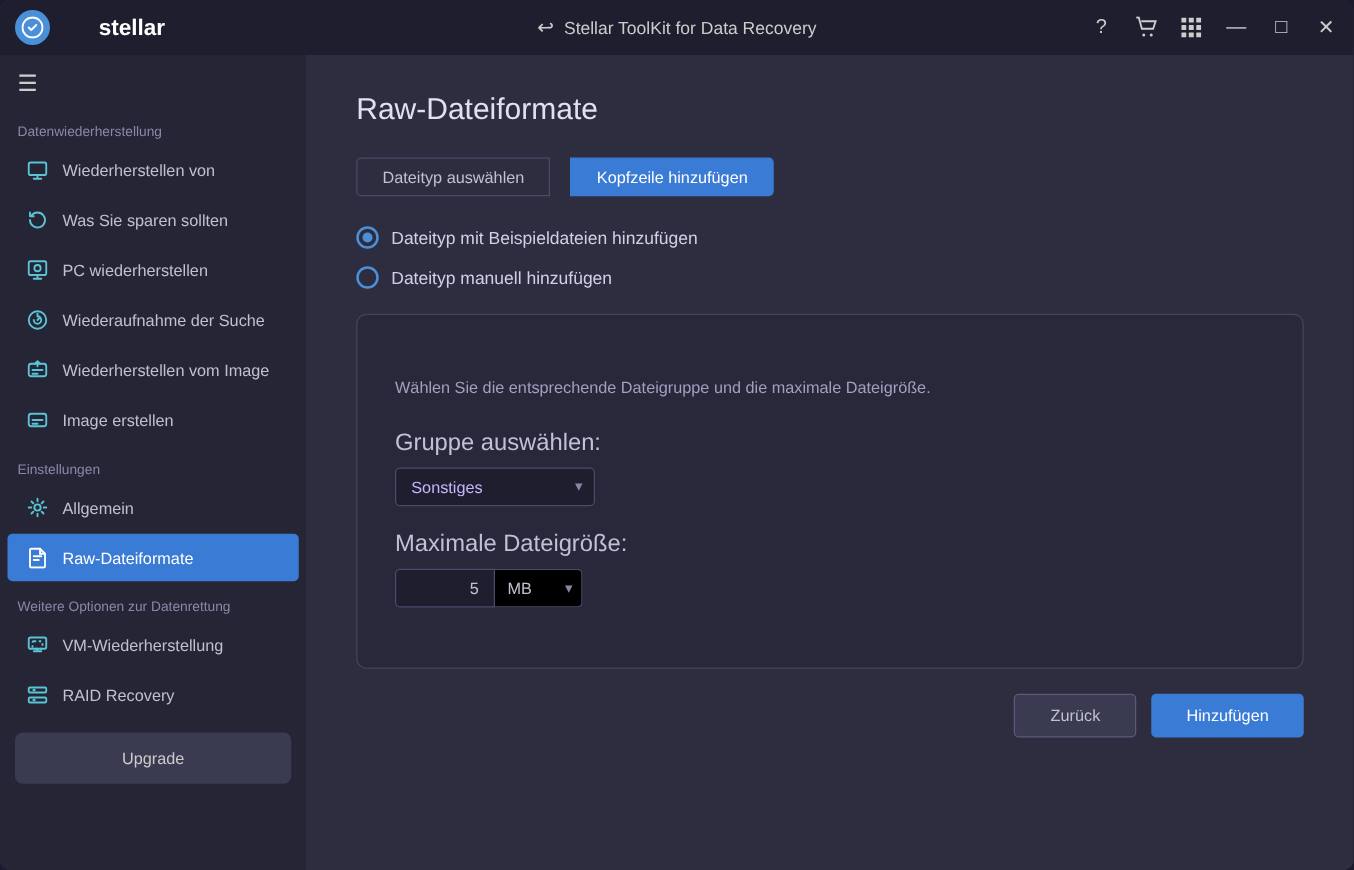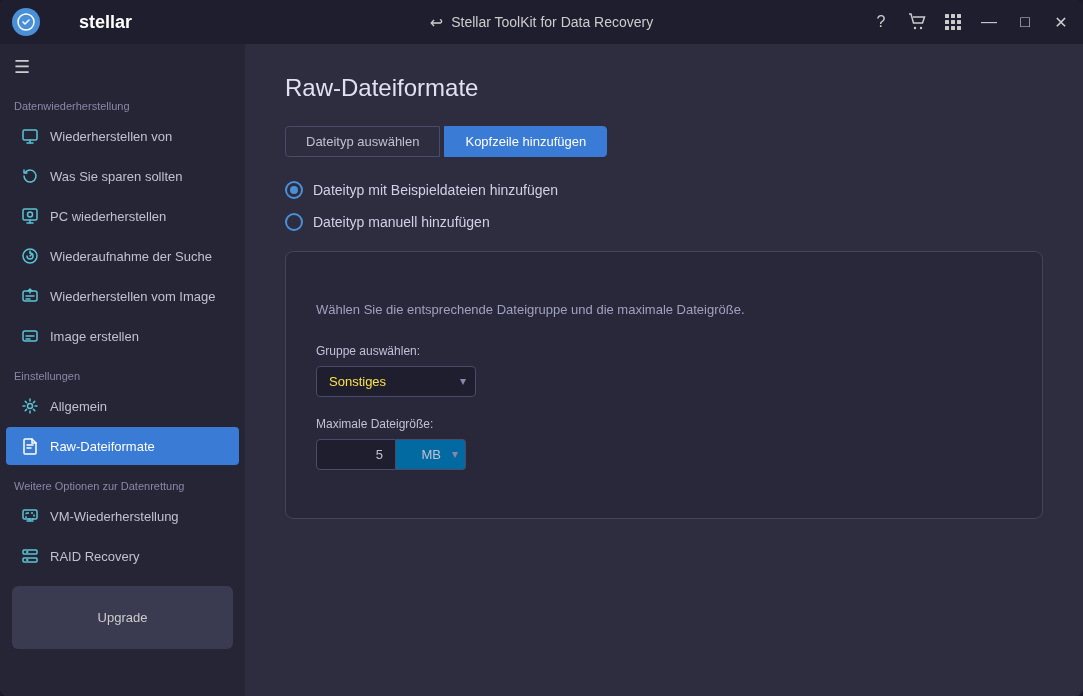--- a/index.html
+++ b/index.html
@@ -156,21 +156,21 @@
       justify-content: center;
     }
     .icon-cyan { color: #5bc4d4; }
 
     .upgrade-btn {
       margin: 10px 12px 4px;
       background: #3a3a50;
       border: none;
       border-radius: 6px;
       color: #ccc;
-      padding: 24px;
+      padding: 13px;
       cursor: pointer;
       font-size: 13px;
       text-align: center;
       width: calc(100% - 24px);
     }
 
     
     .content {
       flex: 1;
       background: #2d2d3f;
@@ -182,21 +182,21 @@
       color: #e0e0f0;
       font-size: 24px;
       font-weight: 400;
       margin-bottom: 24px;
     }
 
     
     .tabs {
       display: flex;
       margin-bottom: 24px;
-      gap: 4px;
+      gap: 16px;
     }
 
     .tab {
       padding: 7px 20px;
       border: 1px solid #4a4a6a;
       background: #2d2d3f;
       color: #c0c0d0;
       cursor: pointer;
       font-size: 13px;
     }
@@ -259,40 +259,40 @@
     .card-hint {
       color: #a0a0c0;
       font-size: 13px;
       margin-bottom: 24px;
       line-height: 1.5;
       margin-top: 20px;
     }
 
     .form-label {
       color: #c0c0d8;
-      font-size: 12px;
+      font-size: 19px;
       margin-bottom: 8px;
       display: block;
     }
 
     .form-group {
       margin-bottom: 20px;
     }
 
     .select-wrapper {
       position: relative;
       display: inline-flex;
       align-items: center;
     }
 
     .select-field {
       background: #1e1e2e;
       border: 1px solid #4a4a6a;
       border-radius: 4px;
-      color: #fde047;
+      color: #c4b5fd;
       padding: 7px 32px 7px 12px;
       font-size: 13px;
       appearance: none;
       cursor: pointer;
       min-width: 160px;
     }
 
     .select-arrow {
       position: absolute;
       right: 10px;
@@ -312,31 +312,30 @@
       border: 1px solid #4a4a6a;
       border-radius: 4px 0 0 4px;
       color: #c0c0d0;
       padding: 7px 12px;
       font-size: 13px;
       width: 80px;
       text-align: right;
     }
 
     .unit-select {
-      background: #0369a1;
+      background: #000000;
       border: 1px solid #4a4a6a;
       border-left: none;
       border-radius: 0 4px 4px 0;
       color: #c0c0d0;
       padding: 7px 24px 7px 10px;
       font-size: 13px;
       appearance: none;
       cursor: pointer;
       min-width: 70px;
-      text-align: right;
     }
 
     .unit-wrapper {
       position: relative;
       display: inline-flex;
       align-items: center;
     }
 
     
     .footer-buttons {
@@ -589,15 +588,19 @@
                 <option>MB</option>
                 <option>GB</option>
                 <option>KB</option>
               </select>
               <span class="select-arrow" style="right:8px;">▾</span>
             </div>
           </div>
         </div>
       </div>
 
+      <div class="footer-buttons">
+        <button class="btn-secondary">Zurück</button>
+        <button class="btn-primary">Hinzufügen</button>
+      </div>
     </div>
   </div>
 </div>
 
 </body></html>

